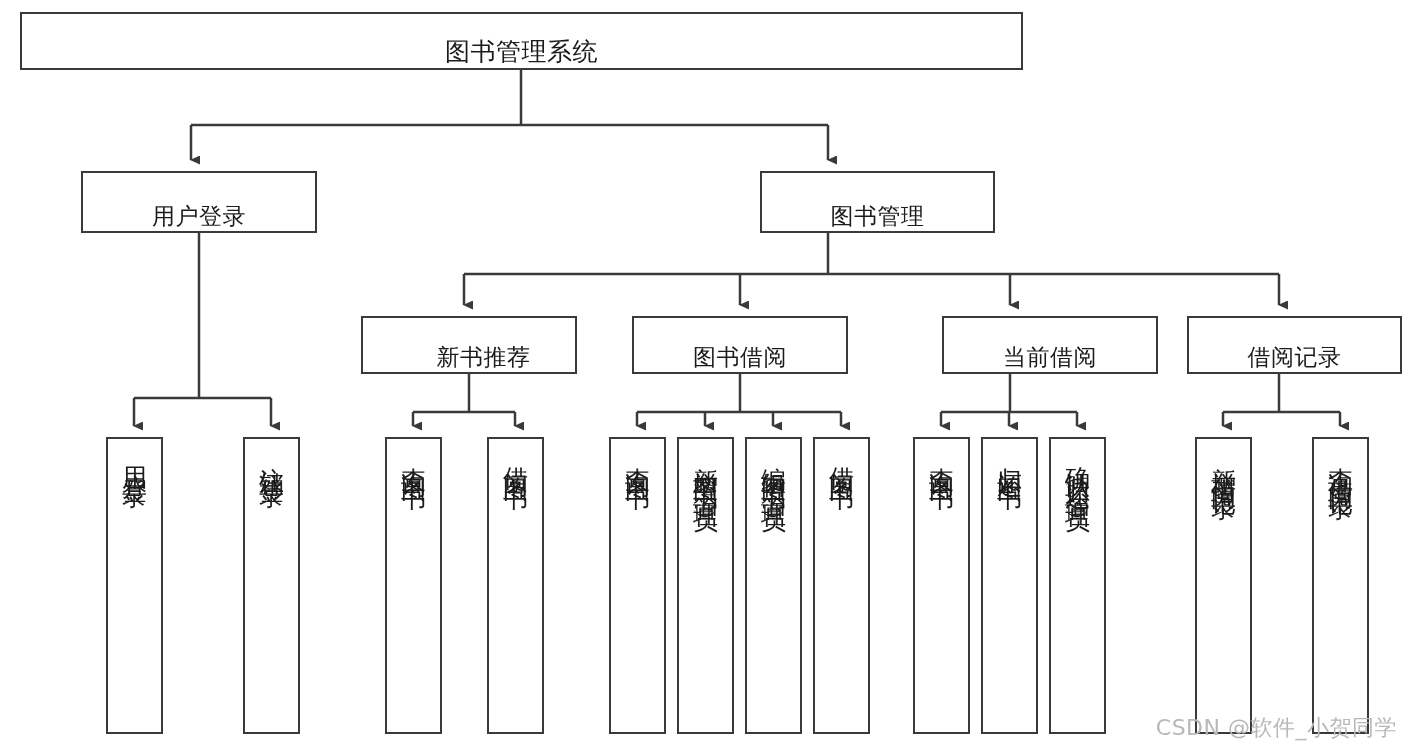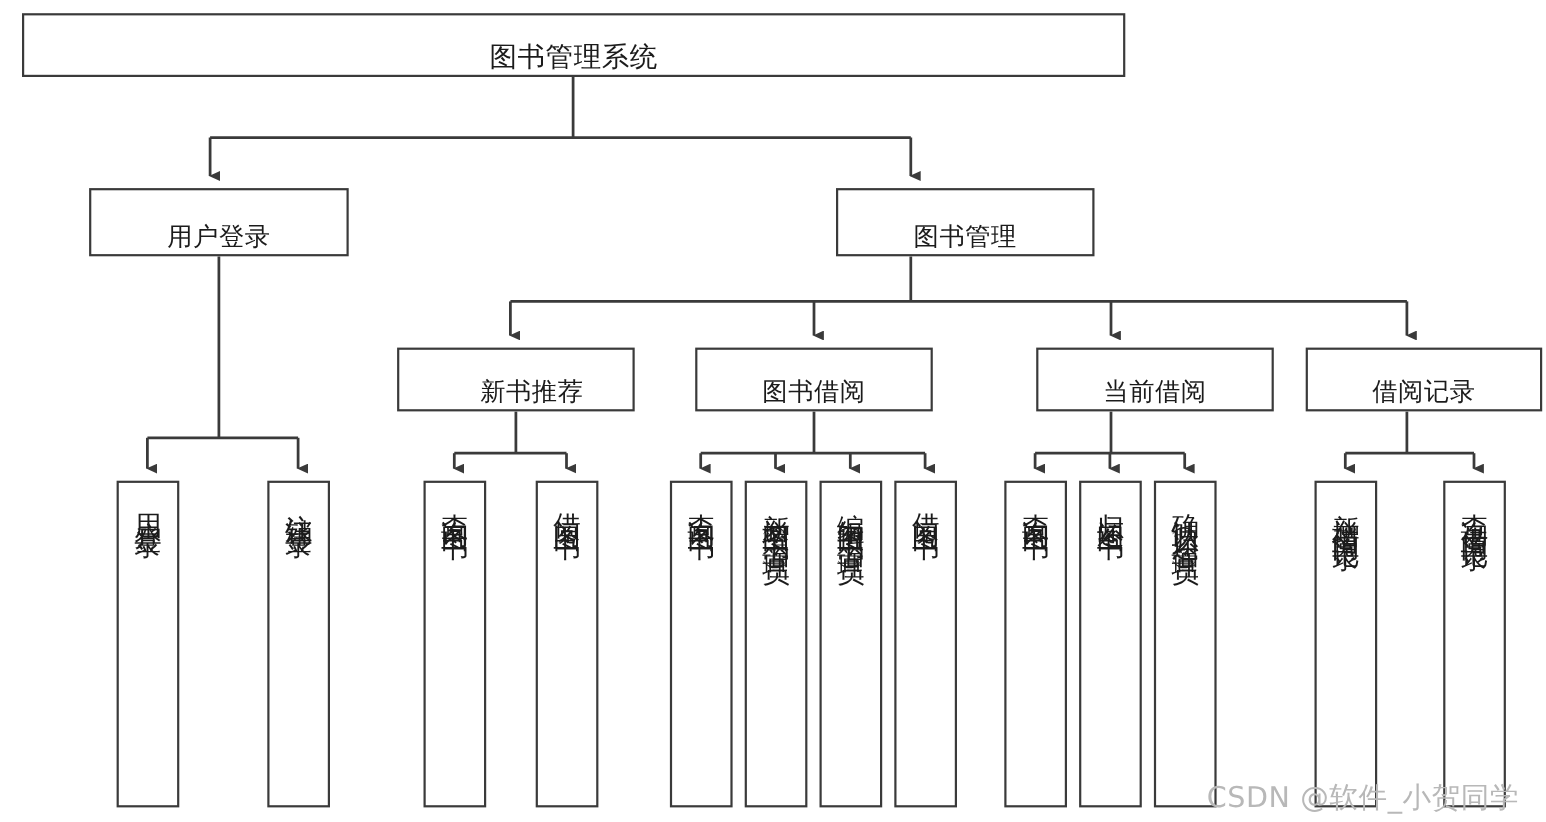--- a/index.html
+++ b/index.html
@@ -57,23 +57,23 @@
   .node.vert .node-label {
     writing-mode: vertical-rl;
     text-orientation: upright;
     font-size: 25px;
     line-height: 1;
     letter-spacing: 6px;
     white-space: nowrap;
   }
   .watermark {
     position: absolute;
-    right: 24px;
+    right: 8px;
     bottom: 4px;
-    font-size: 26px;
+    font-size: 22px;
     color: #b8b8b8;
     letter-spacing: 0.5px;
     white-space: nowrap;
     font-family: "DejaVu Sans", "Liberation Sans", sans-serif;
   }
 </style>
 </head>
 <body>
 
 <div id="canvas">

